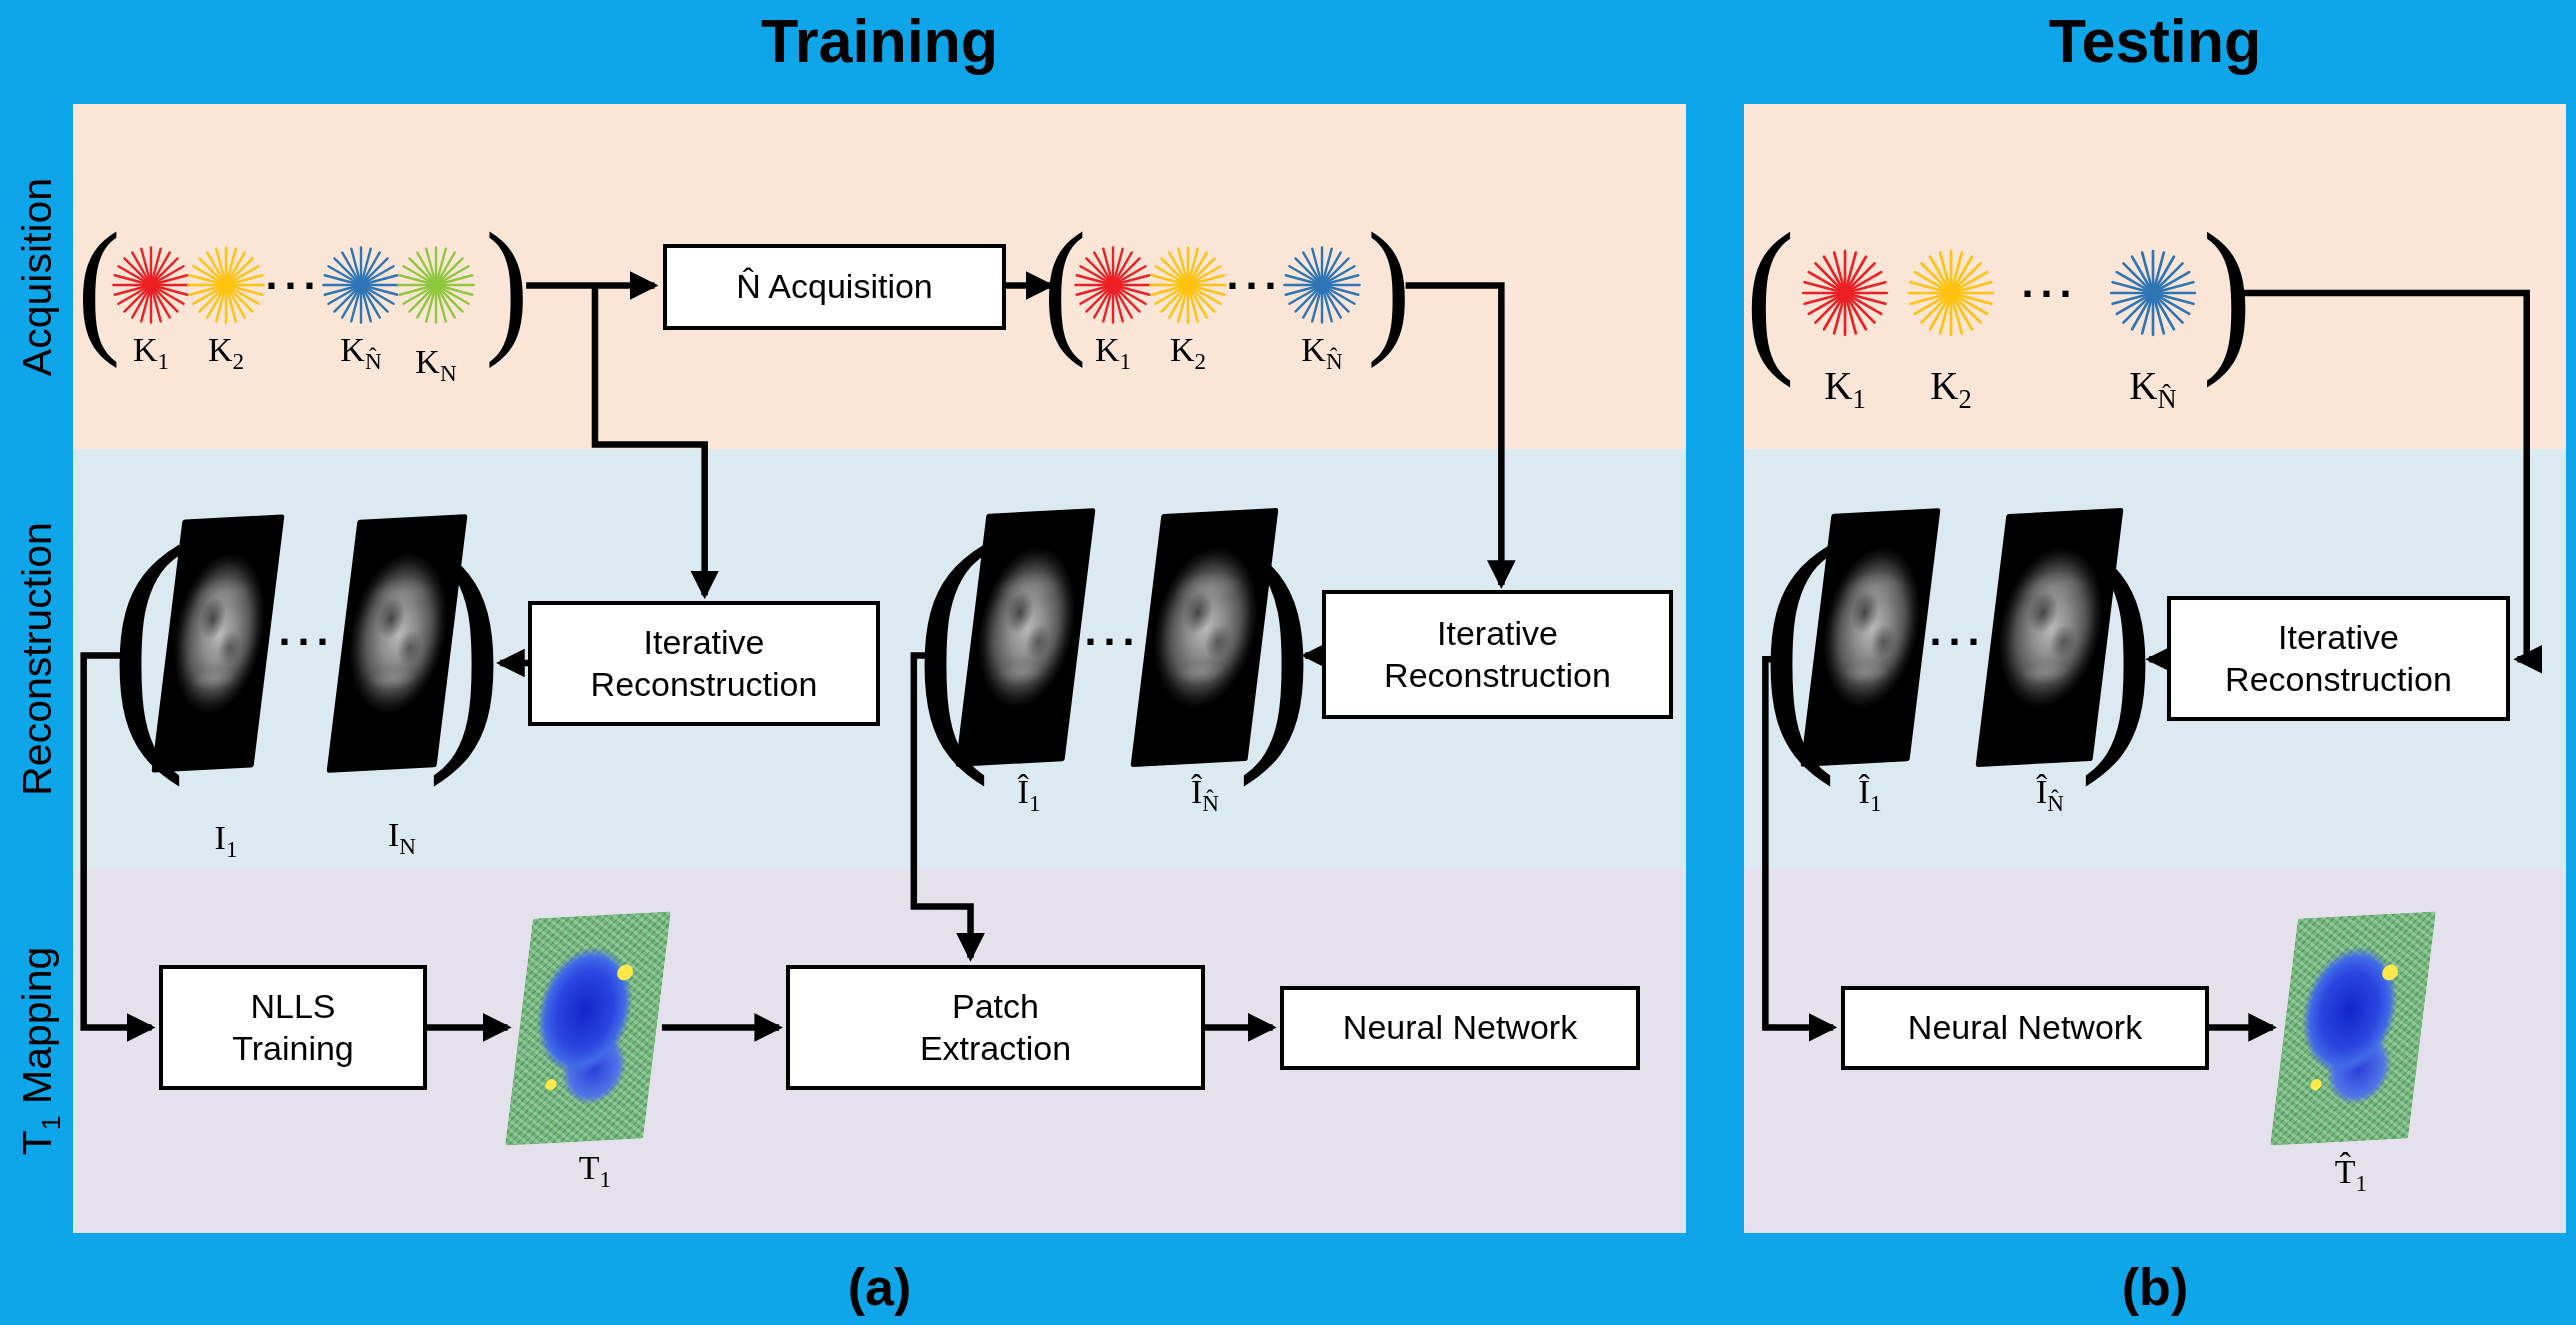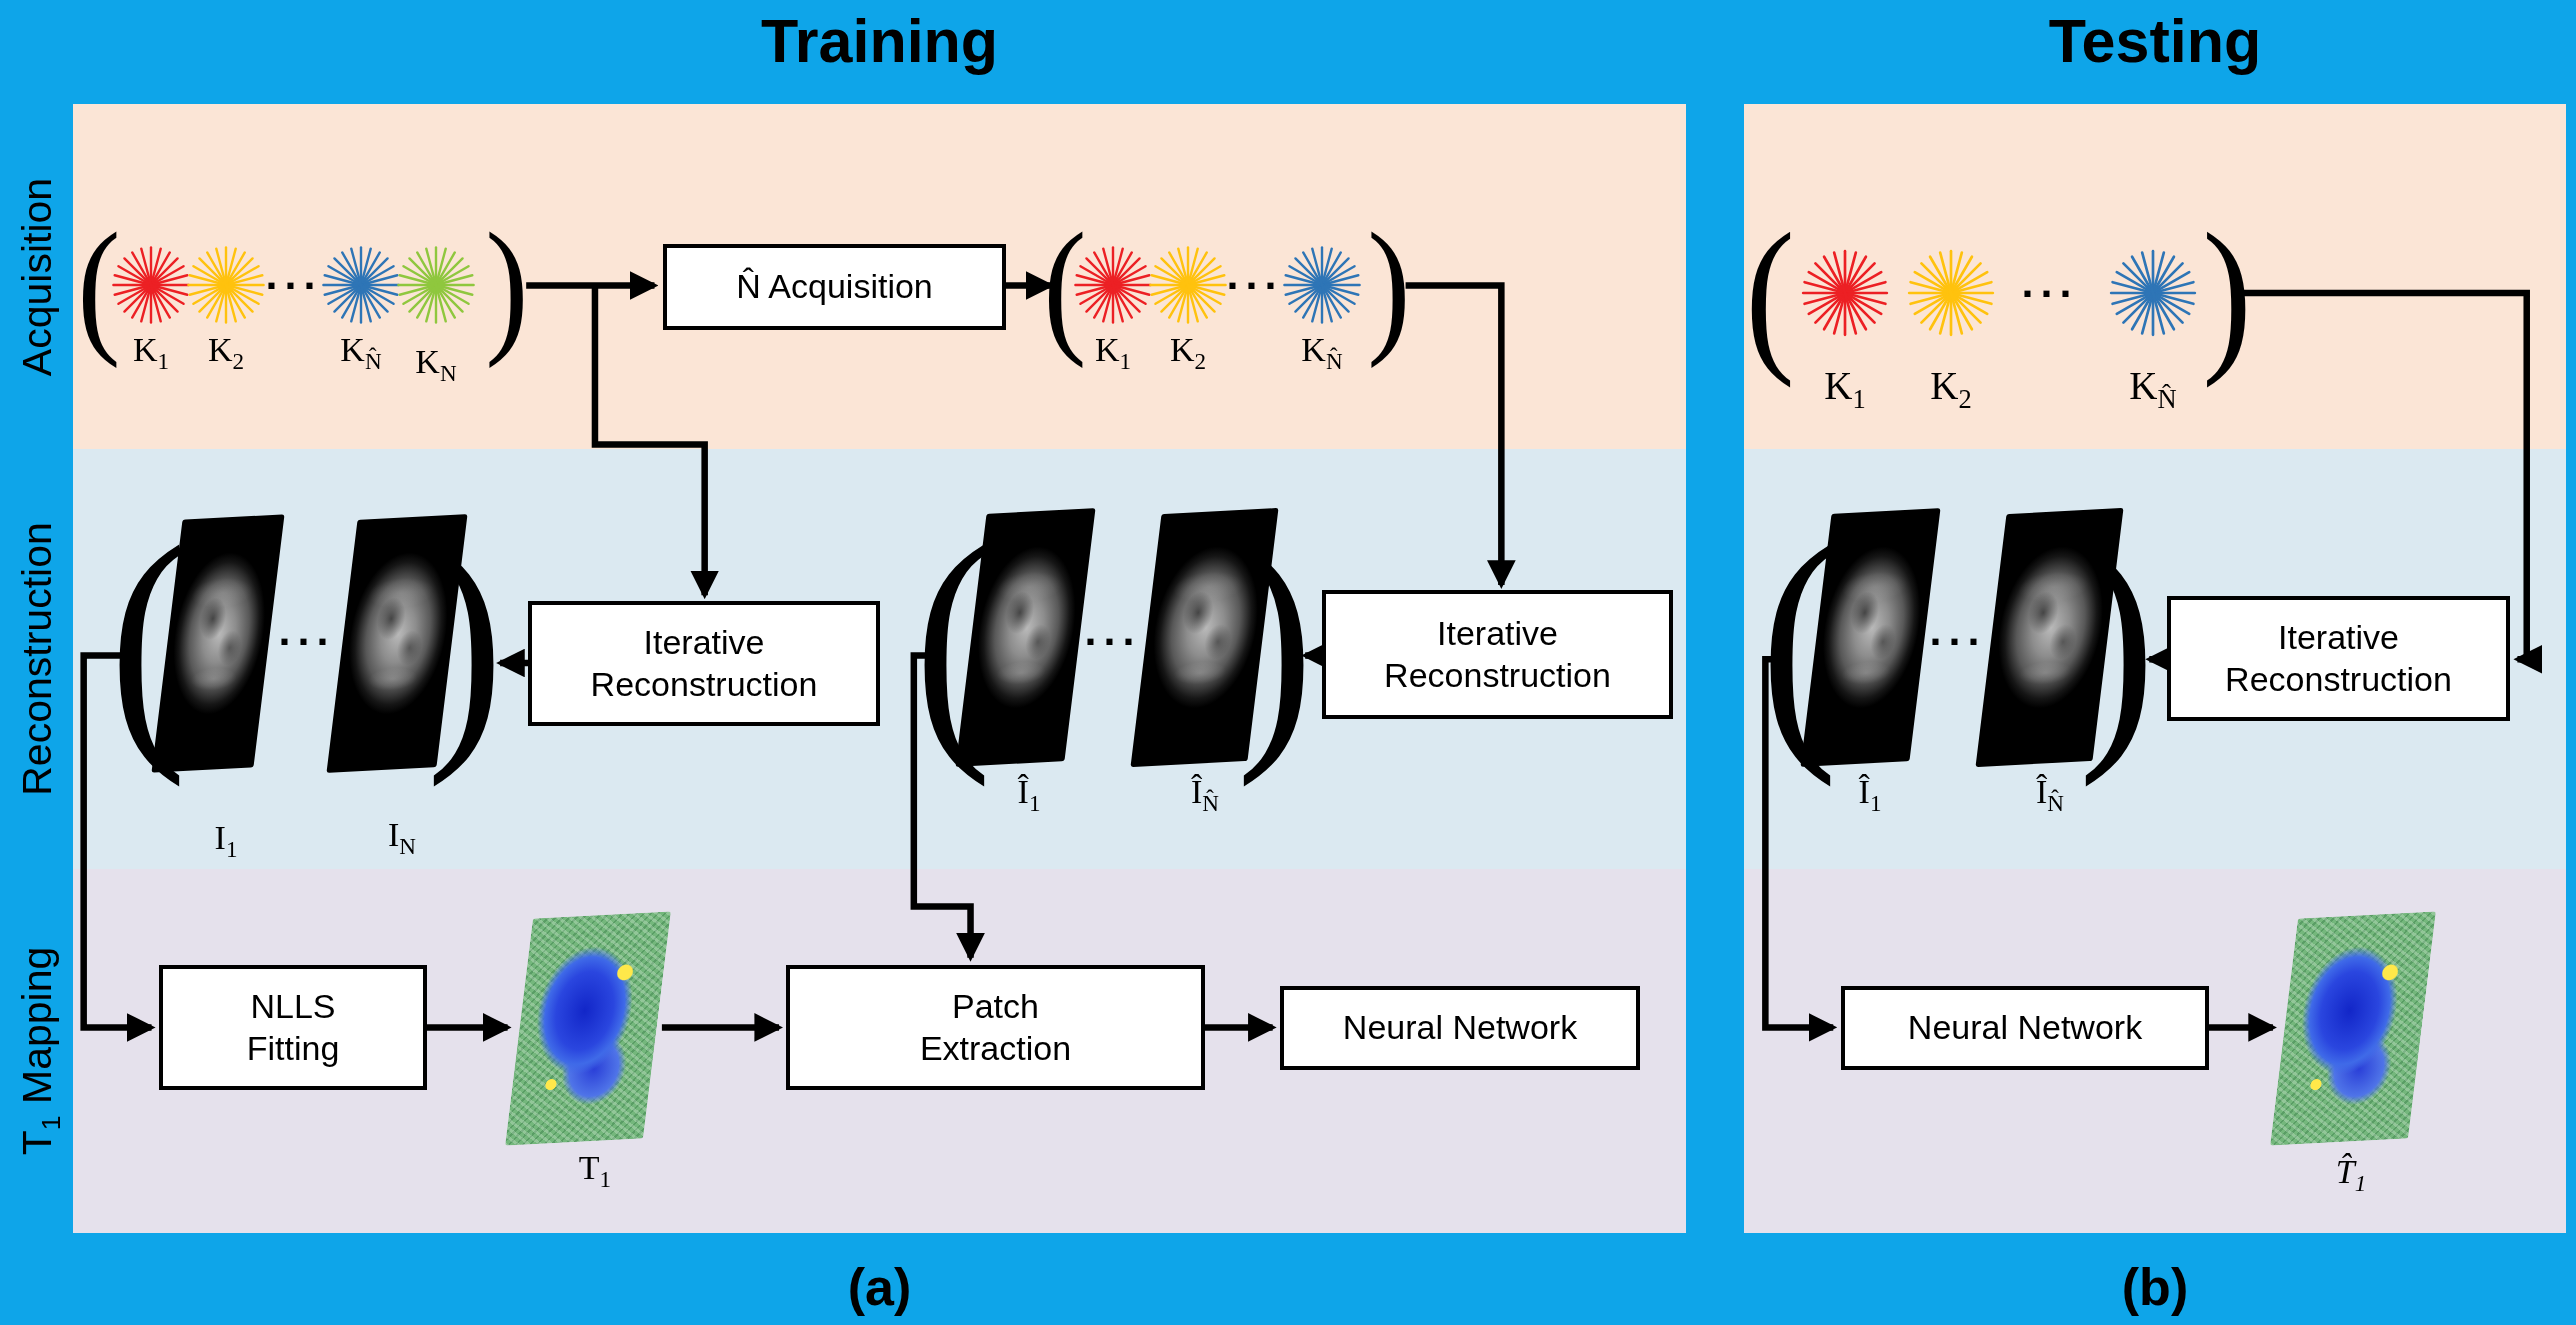--- a/index.html
+++ b/index.html
@@ -17,21 +17,21 @@
           font-size:34px; line-height:1.22; white-space:pre-line; }
   .bracket { position:absolute; transform:translate(-50%,-50%) scaleY(1.15);
              font-family:"Liberation Serif", serif; line-height:1; }
   .burst { position:absolute; transform:translate(-50%,-50%); }
   .dots { position:absolute; transform:translate(-50%,-50%); font-weight:700;
           font-size:43px; letter-spacing:4.6px; }
   .mlabel { position:absolute; transform:translateX(-50%);
             font-family:"Liberation Serif", serif; font-size:34px; white-space:nowrap; }
   .mlabel sub { font-size:0.68em; }
   .mlabel.lg { font-size:39px; }
-  .mlabel.it { font-style:italic; }
+  .mlabel.it { }
   .mri { position:absolute; transform:skew(-7deg,-3deg); border-radius:2.8px; overflow:hidden;
     background:
       radial-gradient(ellipse 52% 38% at 50% 46%, #bababa 0%, #8d8d8d 30%, #585858 55%, #161616 74%, #000 84%);
   }
   .mri::after { content:""; position:absolute; inset:0; background:
       radial-gradient(ellipse 18% 12% at 42% 40%, rgba(0,0,0,.55), transparent 70%),
       radial-gradient(ellipse 16% 10% at 62% 52%, rgba(0,0,0,.40), transparent 70%),
       radial-gradient(ellipse 30% 6% at 50% 64%, rgba(255,255,255,.20), transparent 75%),
       radial-gradient(ellipse 40% 8% at 48% 30%, rgba(255,255,255,.14), transparent 75%); }
   .t1map { position:absolute; transform:skew(-7deg,-3deg); border-radius:2.8px; background:
@@ -161,21 +161,21 @@
   <span class="dots" style="left:1113px;top:641px">···</span>
   <div class="mri" style="left:1146px;top:511px;width:117px;height:253px"></div>
   <span class="bracket" style="left:1275px;top:640px;font-size:232px">)</span>
   <span class="mlabel" style="left:1029px;top:773px"><span>Î</span><sub>1</sub></span>
   <span class="mlabel" style="left:1205px;top:773px"><span>Î</span><sub>N̂</sub></span>
 
   <div class="pbox" style="left:1322px;top:590px;width:351px;height:129px"><span>Iterative
 Reconstruction</span></div>
 
   <div class="pbox" style="left:159px;top:965px;width:268px;height:125px"><span>NLLS
-Fitting</span></div>
+Training</span></div>
   <div class="t1map" style="left:519px;top:915px;width:138px;height:227px"></div>
   <span class="mlabel" style="left:595px;top:1149px"><span>T</span><sub>1</sub></span>
   <div class="pbox" style="left:786px;top:965px;width:419px;height:125px"><span>Patch
 Extraction</span></div>
   <div class="pbox" style="left:1280px;top:986px;width:360px;height:84px"><span>Neural Network</span></div>
 
   <span class="bracket" style="left:1770px;top:293px;font-size:149px">(</span>
   <svg class="burst" viewBox="0 0 100 100" style="left: 1845px; top: 293px; width: 89px; height: 89px; color: rgb(236, 32, 36);">
       <use href="#spokes"></use>
     </svg>

